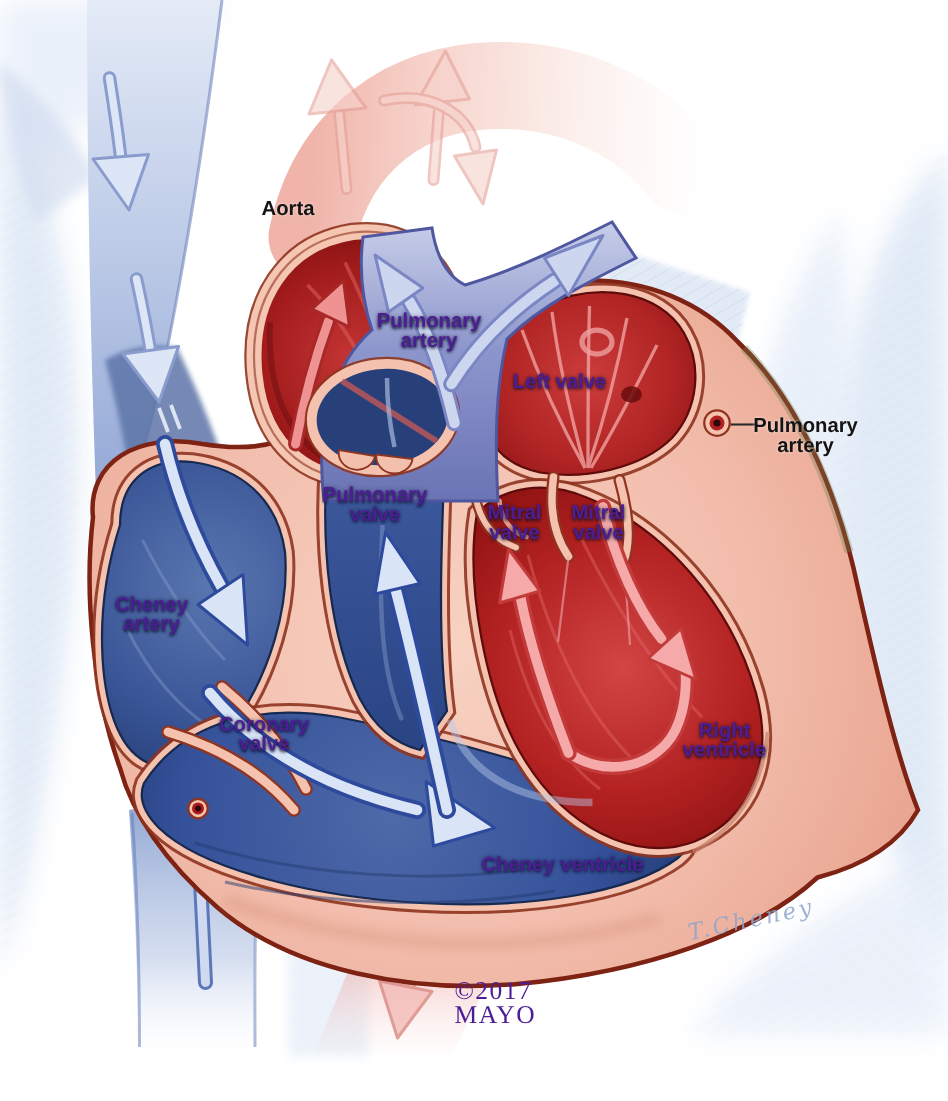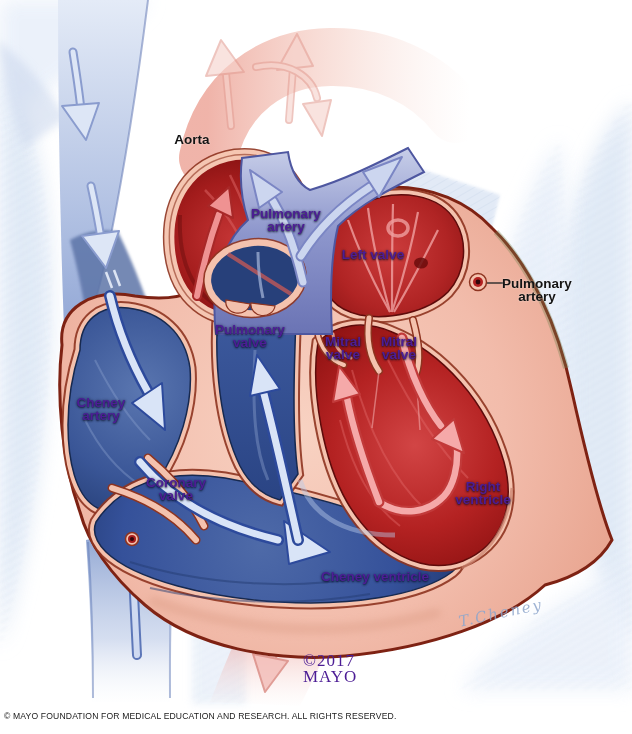--- a/index.html
+++ b/index.html
@@ -375,14 +375,13 @@
     </div>
 <div class="lbl" style="left:375px;top:576px">
       <span>Cheney ventricle</span>
     </div>
 
 <div class="signature">T.Cheney</div>
 <div class="credit">
       <span>©2017</span>
       <span>MAYO</span>
     </div>
-<div class="footer">© MAYO FOUNDATION FOR MEDICAL EDUCATION AND RESEARCH. ALL RIGHTS RESERVED.</div>
 </div>
 
 </body></html>

